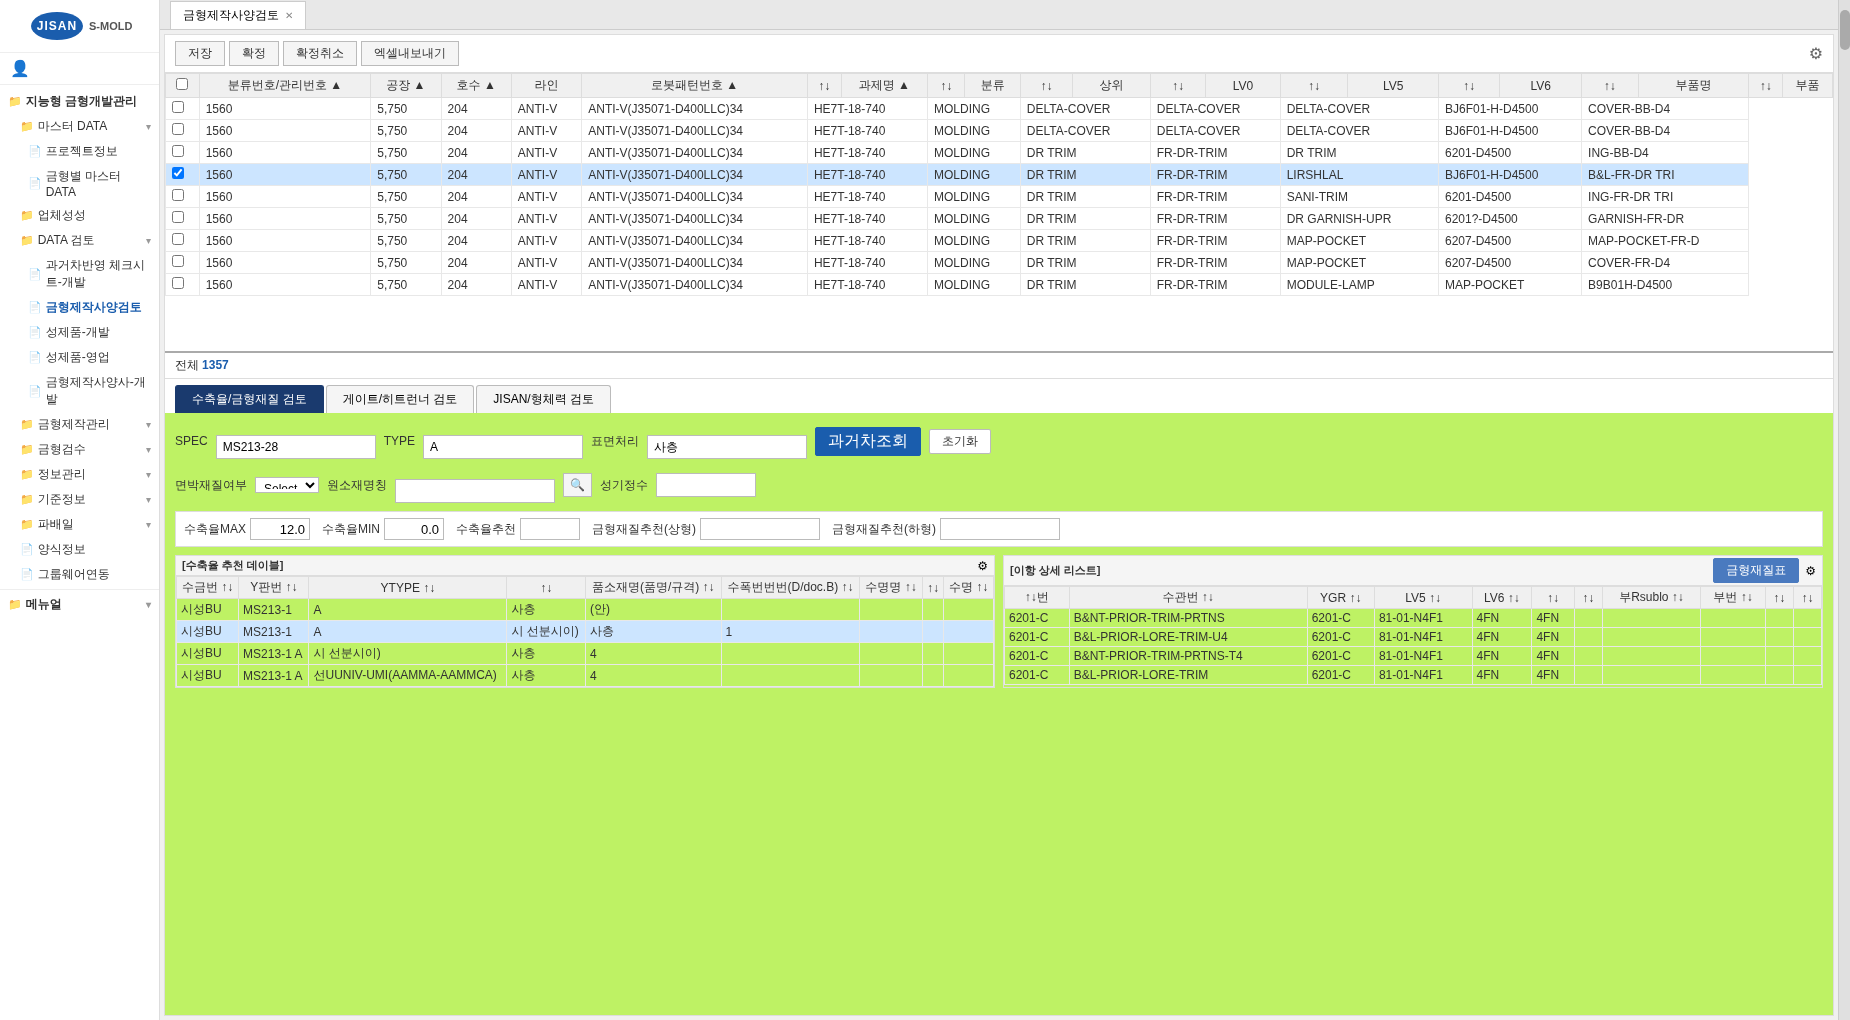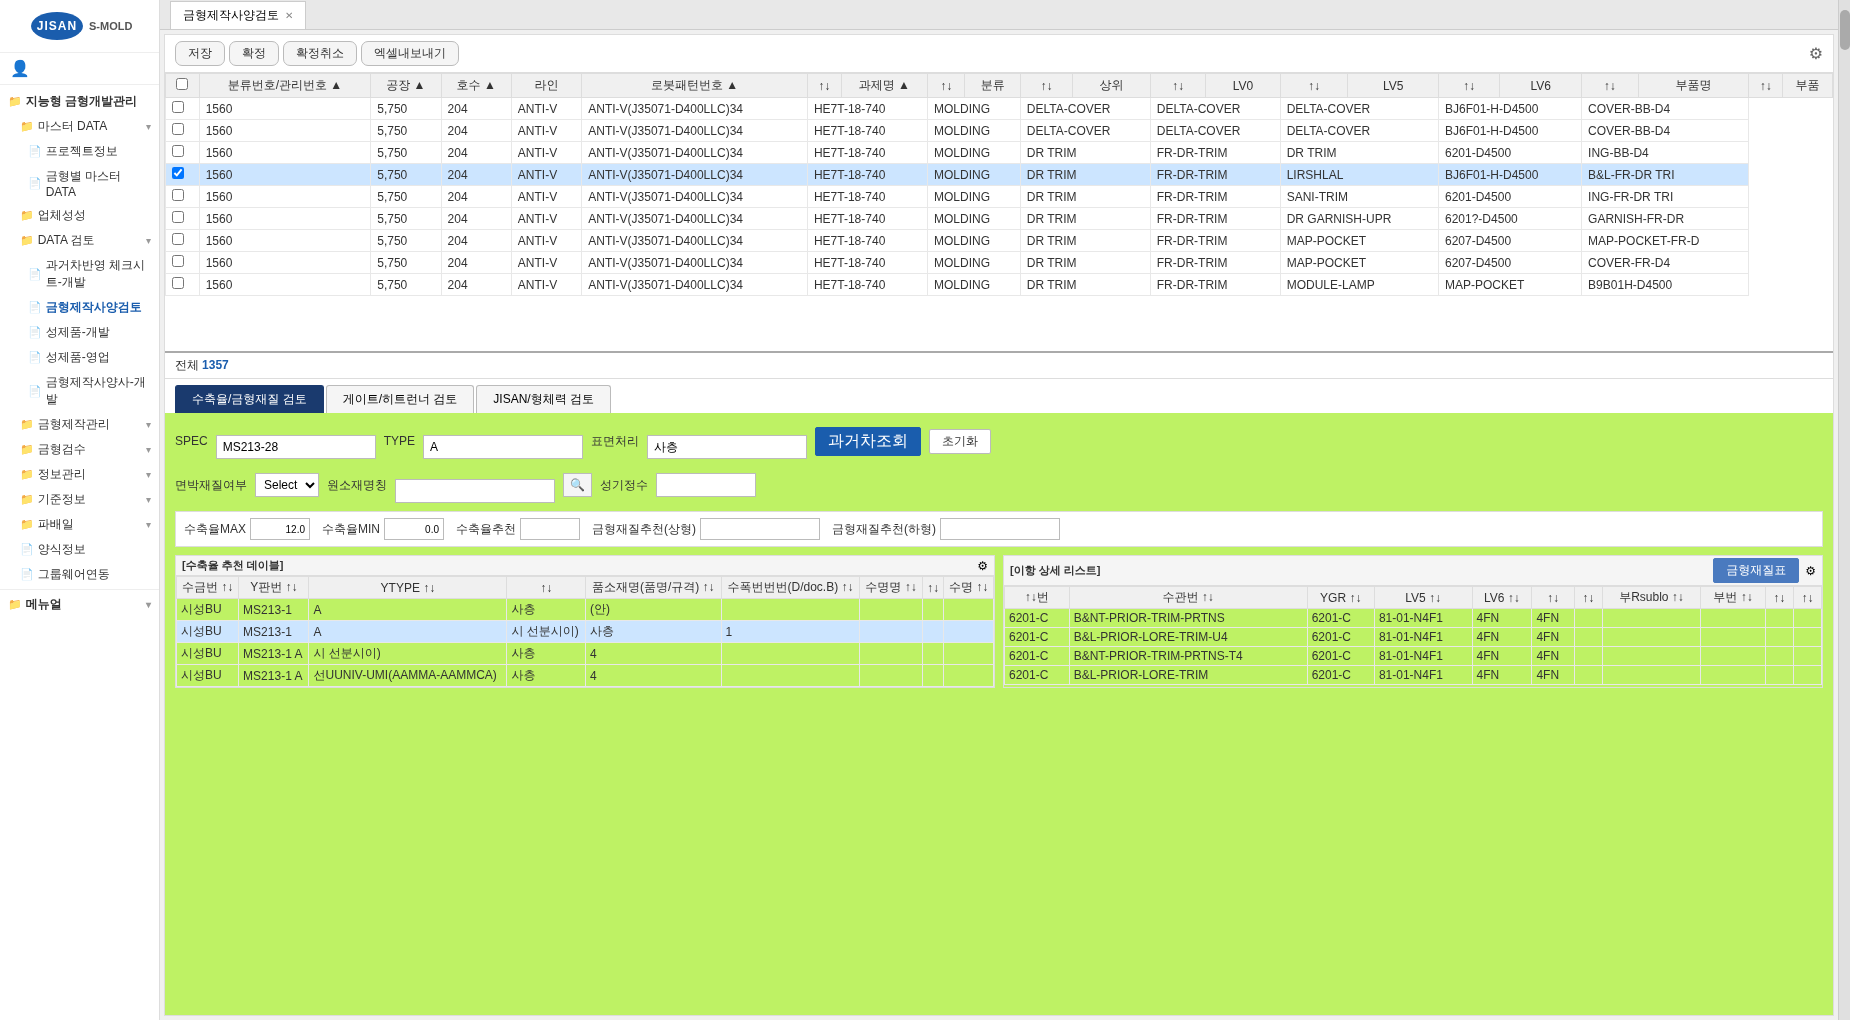--- a/index.html
+++ b/index.html
@@ -28,21 +28,21 @@
     
     .tab-bar { background: #e8e8e8; display: flex; align-items: center; padding: 0 10px; border-bottom: 1px solid #ccc; height: 30px; }
     .tab { display: flex; align-items: center; padding: 0 12px; height: 28px; background: #fff; border: 1px solid #ccc; border-bottom: none; margin-right: 2px; cursor: pointer; font-size: 12px; gap: 6px; }
     .tab .close-icon { color: #888; font-size: 10px; }
     
     
     .content-area { flex: 1; overflow: hidden; display: flex; flex-direction: column; background: #fff; margin: 4px; border: 1px solid #ddd; }
     
     
     .toolbar { display: flex; align-items: center; padding: 6px 10px; border-bottom: 1px solid #ddd; gap: 4px; background: #fff; }
-    .toolbar-btn { padding: 3px 12px; border: 1px solid #bbb; background: #f5f5f5; cursor: pointer; border-radius: 7px; font-size: 12px; color: #333; }
+    .toolbar-btn { padding: 3px 12px; border: 1px solid #bbb; background: #f5f5f5; cursor: pointer; border-radius: 0; font-size: 12px; color: #333; }
     
     
     .upper-table-area { flex: 0 0 280px; overflow: auto; position: relative; border-bottom: 2px solid #aaa; }
     
     table.data-table { width: 100%; border-collapse: collapse; font-size: 11px; }
     table.data-table th { background: #f0f0f0; border: 1px solid #ddd; padding: 3px 6px; white-space: nowrap; font-weight: normal; color: #333; position: sticky; top: 0; z-index: 5; }
     table.data-table td { border: 1px solid #e8e8e8; padding: 3px 6px; white-space: nowrap; color: #333; }
     table.data-table tr.selected td { background: #cce5ff; }
     table.data-table th input[type=checkbox], table.data-table td input[type=checkbox] { width: 12px; height: 12px; }
     
@@ -55,32 +55,32 @@
     .content-tab.active { background: #1a3a6e; color: #fff; border-color: #1a3a6e; }
     
     
     .lower-area { flex: 1; overflow: auto; background: #bef264; padding: 10px; }
     
     .form-row { display: flex; align-items: center; gap: 8px; margin-bottom: 8px; flex-wrap: wrap; }
     .form-label { color: #333; white-space: nowrap; min-width: fit-content; }
     .form-input { border: 1px solid #bbb; padding: 3px 6px; height: 24px; font-size: 12px; background: #fff; }
     .form-input-wide { width: 160px; margin-top: 12px; }
     .form-input-med { width: 100px; }
-    .form-select { border: 1px solid #bbb; padding: 3px 4px; height: 24px; font-size: 12px; background: #fff; }
+    .form-select { border: 1px solid #bbb; padding: 3px 4px; height: 16px; font-size: 12px; background: #fff; }
     .search-icon-btn { border: 1px solid #bbb; background: #f5f5f5; padding: 3px 6px; cursor: pointer; height: 24px; }
     
     .section-header { font-weight: bold; color: #333; padding: 4px 0; margin-bottom: 6px; border-bottom: 1px solid #eee; }
     
     .btn-blue { background: #1a5dad; color: #fff; border: 1px solid #1a5dad; padding: 3px 12px; cursor: pointer; border-radius: 2px; font-size: 16px; }
     .btn-white { background: #fff; color: #333; border: 1px solid #bbb; padding: 3px 12px; cursor: pointer; border-radius: 2px; font-size: 12px; }
     .btn-right { background: #4a7abf; color: #fff; border: 1px solid #4a7abf; padding: 3px 12px; cursor: pointer; border-radius: 2px; font-size: 12px; }
     
     .shrink-row { display: flex; align-items: center; gap: 12px; padding: 6px 8px; background: #fff; border: 1px solid #ddd; margin-bottom: 8px; }
     .shrink-field { display: flex; align-items: center; gap: 4px; }
-    .shrink-input { border: 1px solid #bbb; padding: 2px 4px; height: 22px; width: 60px; font-size: 10px; text-align: right; }
+    .shrink-input { border: 1px solid #bbb; padding: 2px 4px; height: 22px; width: 60px; font-size: 13px; text-align: right; }
     
     .lower-tables { display: flex; gap: 8px; margin-top: 8px; }
     .lower-table-section { flex: 1; border: 1px solid #ddd; overflow: auto; max-height: 200px; }
     .lower-table-header { display: flex; justify-content: space-between; align-items: center; padding: 2px 6px; background: #f5f5f5; border-bottom: 1px solid #ddd; }
     .lower-table-title { font-size: 11px; color: #333; font-weight: bold; }
     
     table.small-table { width: 100%; border-collapse: collapse; font-size: 10px; }
     table.small-table th { background: #f0f0f0; border: 1px solid #ddd; padding: 2px 4px; white-space: nowrap; font-weight: normal; color: #333; position: sticky; top: 0; }
     table.small-table td { border: 1px solid #e8e8e8; padding: 2px 4px; white-space: nowrap; color: #333; }
     table.small-table tr.selected td { background: #cce5ff; }

